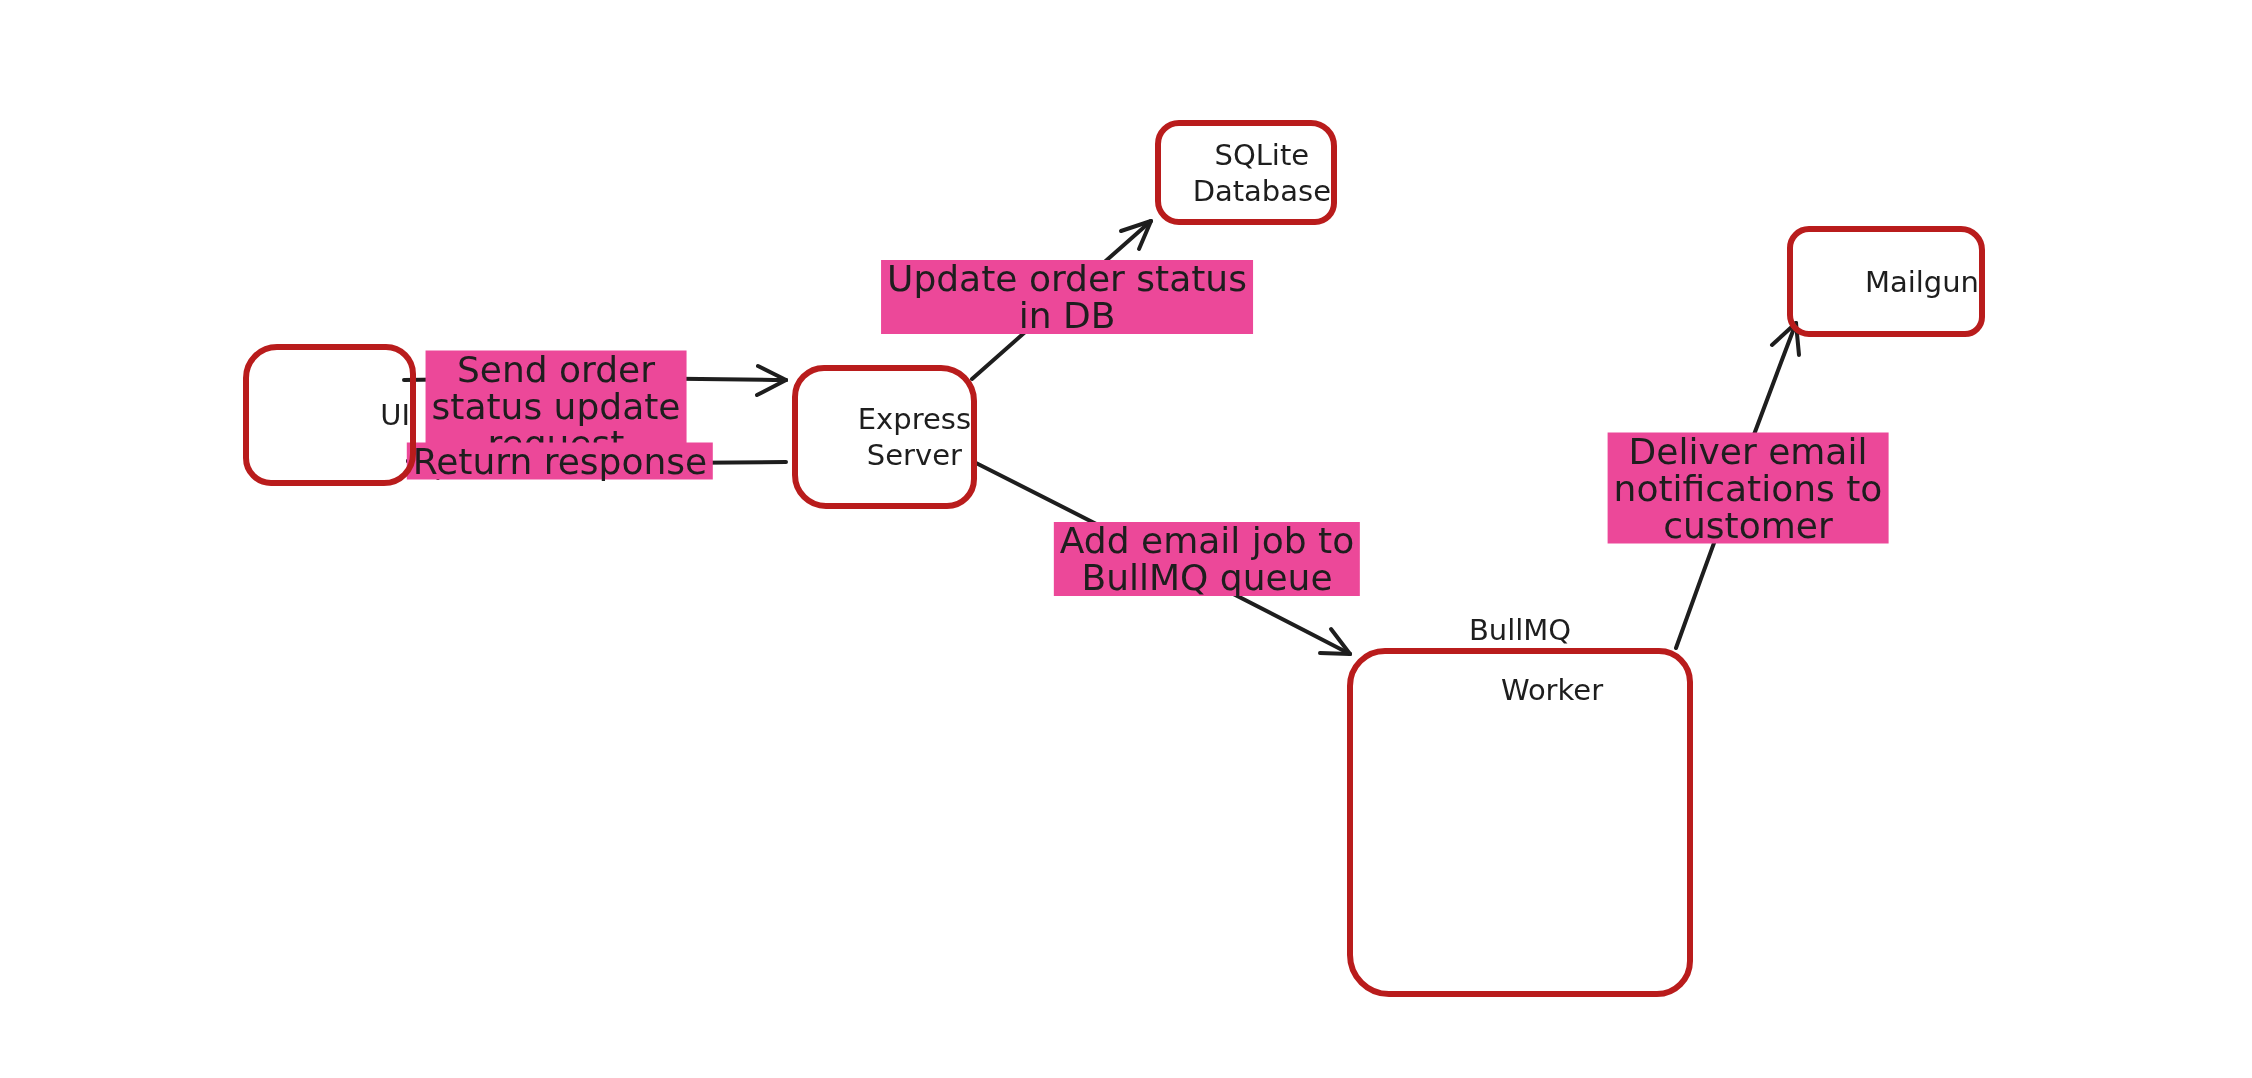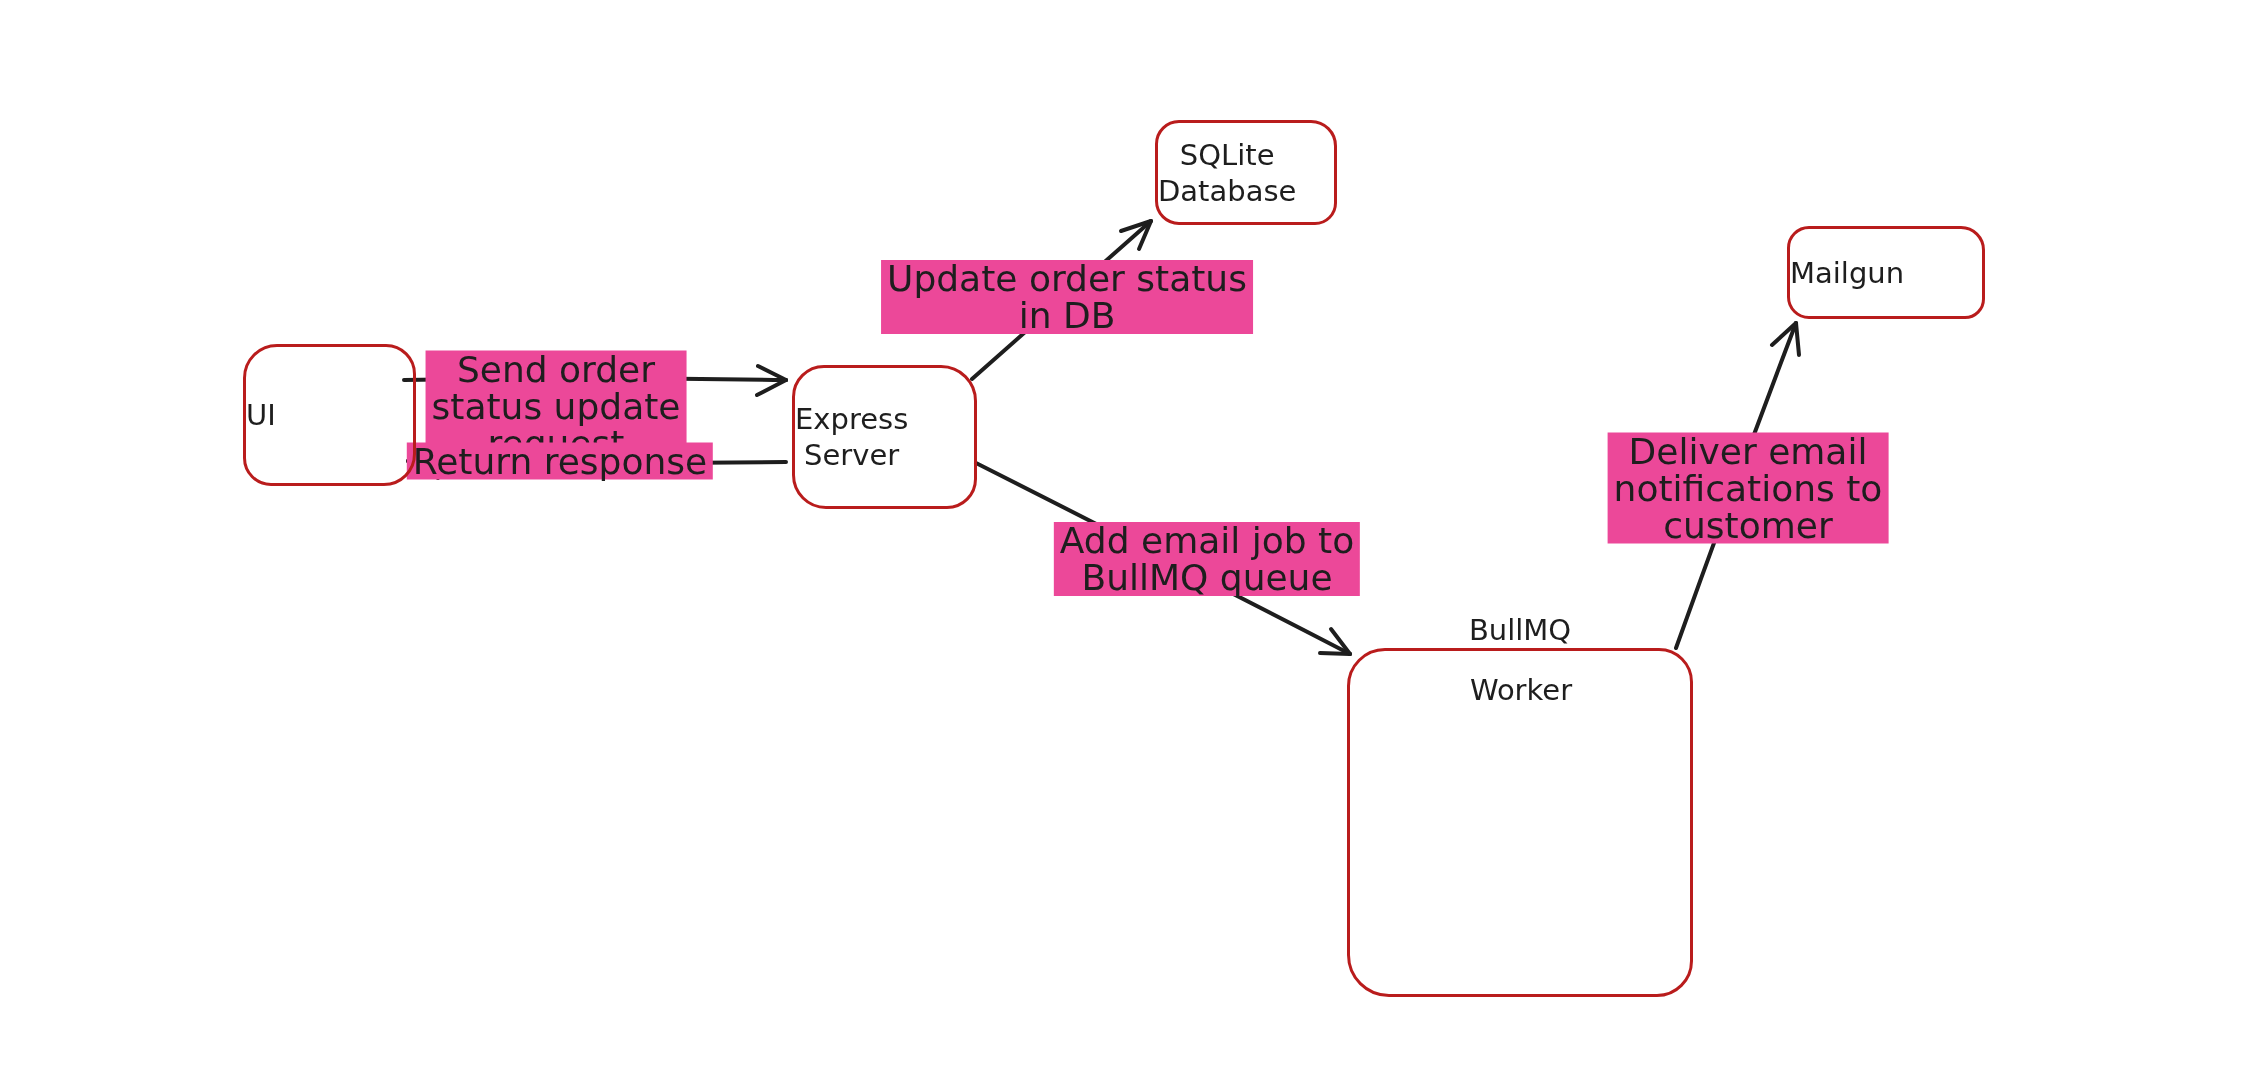--- a/index.html
+++ b/index.html
@@ -20,25 +20,25 @@
   svg.edges path {
     stroke: #1e1e1e;
     stroke-width: 4;
     fill: none;
     stroke-linecap: round;
     stroke-linejoin: round;
   }
   .node {
     position: absolute;
     box-sizing: border-box;
-    border: 3px solid #b91c1c;
+    border: 6px solid #b91c1c;
     background: transparent;
     display: flex;
     align-items: center;
-    justify-content: flex-start;
+    justify-content: flex-end;
     z-index: 3;
   }
   .node-label {
     font-size: 29px;
     line-height: 36px;
     text-align: center;
     white-space: pre;
   }
   .floating-label {
     position: absolute;
@@ -123,22 +123,22 @@
   <div class="node" style="left:792px; top:353px; width:185px; height:144px; border-radius:32px 36px 30px 34px;margin-top:12px;">
     <div class="node-label">Express
 Server</div>
   </div>
 
   <div class="node" style="left:1155px; top:120px; width:182px; height:105px; border-radius:24px 26px 22px 24px;">
     <div class="node-label">SQLite
 Database</div>
   </div>
 
-  <div class="node" style="left:1787px; top:226px; width:198px; height:93px; border-radius:22px 24px 20px 22px;">
+  <div class="node" style="left:1787px; top:226px; width:198px; height:111px; border-radius:22px 24px 20px 22px;">
     <div class="node-label">Mailgun</div>
   </div>
 
   <div class="floating-label" style="left:1347px; top:612px; width:346px;">BullMQ</div>
   <div class="node" style="left:1347px; top:648px; width:346px; height:349px; border-radius:38px 34px 36px 42px;"></div>
 
-  <div class="floating-label" style="left:1365px; top:672px; width:312px;">Worker</div>
+  <div class="floating-label" style="left:1396px; top:672px; width:312px;">Worker</div>
 
 </div>
 
 </body></html>

